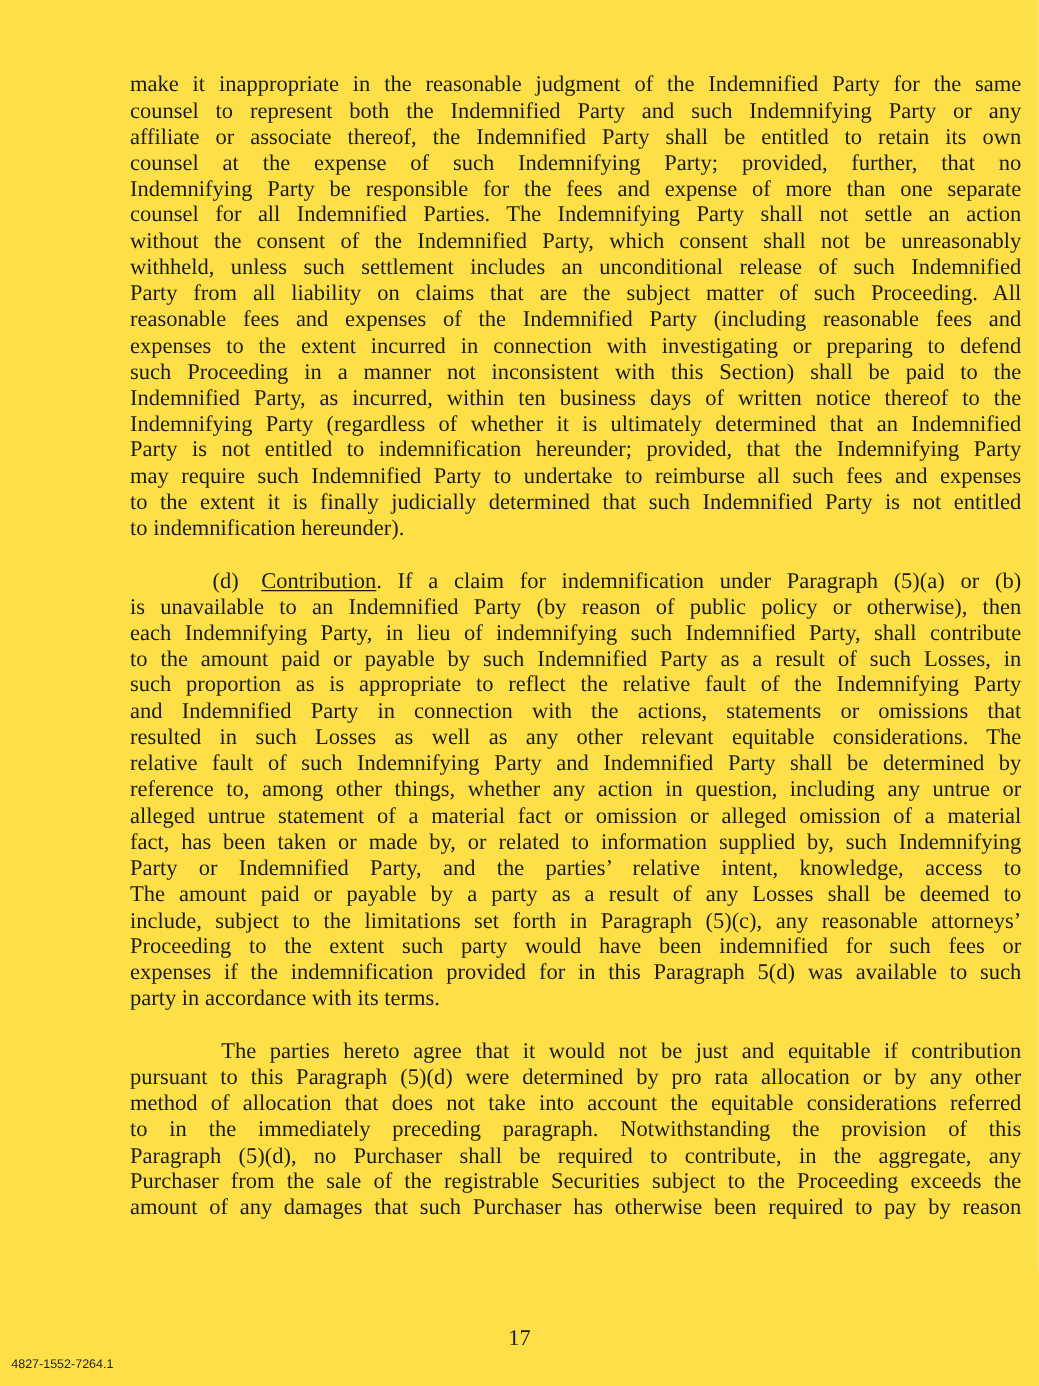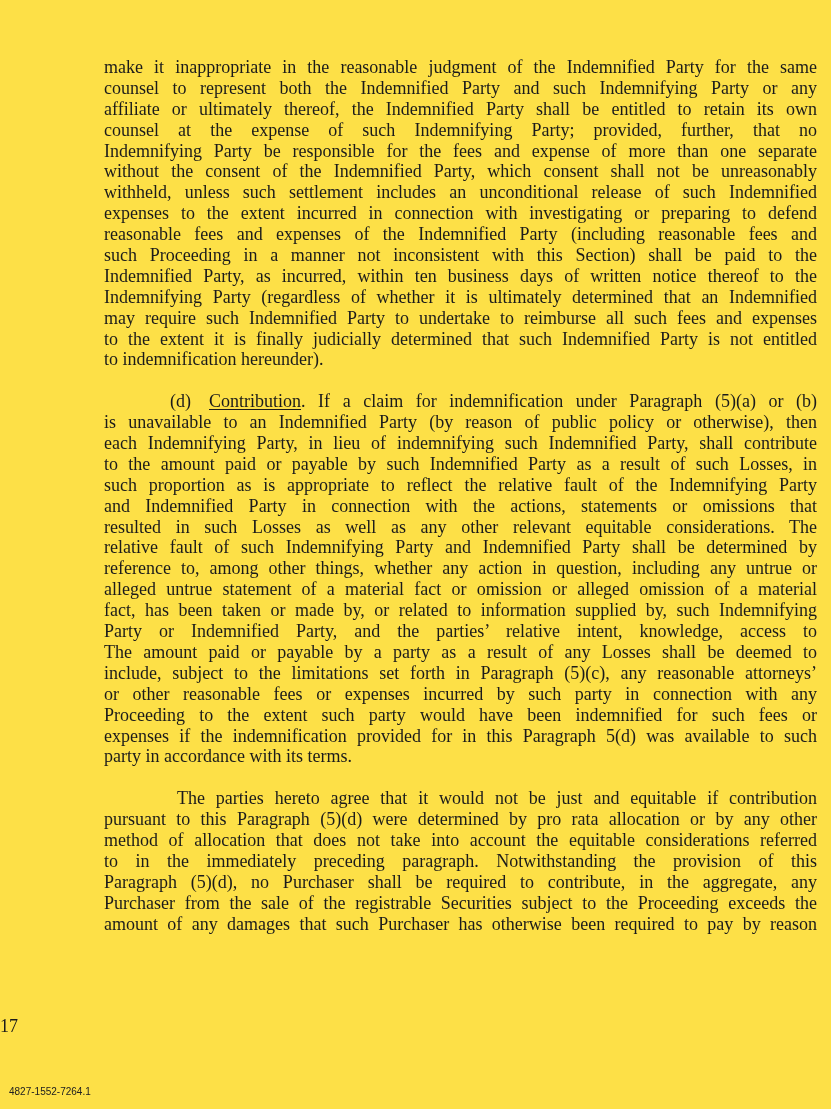--- a/index.html
+++ b/index.html
@@ -35,64 +35,67 @@
   .u { text-decoration: underline; text-underline-offset: 2px; }
   .footer-id {
     position: absolute;
     left: 9px; top: 1086px;
     font-family: "Liberation Sans", "DejaVu Sans", sans-serif;
     font-size: 10px;
     color: #202020;
   }
   .page-number {
     position: absolute;
-    left: 0; top: 1016px;
+    left: 0; top: 1060px;
     width: 100%;
+    text-align: center;
     font-size: 18px;
     color: #1b1b1b;
   }
 </style>
 </head>
 <body>
 
 <div class="page">
   <div class="content" id="content">
       <div class="paragraph">
         <div class="line"><span>make it inappropriate in the reasonable judgment of the Indemnified Party for the same</span></div>
         <div class="line"><span>counsel to represent both the Indemnified Party and such Indemnifying Party or any</span></div>
-        <div class="line"><span>affiliate or ultimately thereof, the Indemnified Party shall be entitled to retain its own</span></div>
+        <div class="line"><span>affiliate or associate thereof, the Indemnified Party shall be entitled to retain its own</span></div>
         <div class="line"><span>counsel at the expense of such Indemnifying Party; provided, further, that no</span></div>
         <div class="line"><span>Indemnifying Party be responsible for the fees and expense of more than one separate</span></div>
+        <div class="line"><span>counsel for all Indemnified Parties.  The Indemnifying Party shall not settle an action</span></div>
         <div class="line"><span>without the consent of the Indemnified Party, which consent shall not be unreasonably</span></div>
         <div class="line"><span>withheld, unless such settlement includes an unconditional release of such Indemnified</span></div>
+        <div class="line"><span>Party from all liability on claims that are the subject matter of such Proceeding.  All</span></div>
+        <div class="line"><span>reasonable fees and expenses of the Indemnified Party (including reasonable fees and</span></div>
         <div class="line"><span>expenses to the extent incurred in connection with investigating or preparing to defend</span></div>
-        <div class="line"><span>reasonable fees and expenses of the Indemnified Party (including reasonable fees and</span></div>
         <div class="line"><span>such Proceeding in a manner not inconsistent with this Section) shall be paid to the</span></div>
         <div class="line"><span>Indemnified Party, as incurred, within ten business days of written notice thereof to the</span></div>
         <div class="line"><span>Indemnifying Party (regardless of whether it is ultimately determined that an Indemnified</span></div>
+        <div class="line"><span>Party is not entitled to indemnification hereunder; provided, that the Indemnifying Party</span></div>
         <div class="line"><span>may require such Indemnified Party to undertake to reimburse all such fees and expenses</span></div>
         <div class="line"><span>to the extent it is finally judicially determined that such Indemnified Party is not entitled</span></div>
         <div class="line last"><span>to indemnification hereunder).</span></div>
       </div>
       <div class="paragraph">
         <div class="line" style="padding-left: 66px;"><span>(d)</span><span class="tab" style="width: 18px;"></span><span class="u">Contribution</span><span>.  If a claim for indemnification under Paragraph (5)(a) or (b)</span></div>
         <div class="line"><span>is unavailable to an Indemnified Party (by reason of public policy or otherwise), then</span></div>
         <div class="line"><span>each Indemnifying Party, in lieu of indemnifying such Indemnified Party, shall contribute</span></div>
         <div class="line"><span>to the amount paid or payable by such Indemnified Party as a result of such Losses, in</span></div>
         <div class="line"><span>such proportion as is appropriate to reflect the relative fault of the Indemnifying Party</span></div>
         <div class="line"><span>and Indemnified Party in connection with the actions, statements or omissions that</span></div>
         <div class="line"><span>resulted in such Losses as well as any other relevant equitable considerations.  The</span></div>
         <div class="line"><span>relative fault of such Indemnifying Party and Indemnified Party shall be determined by</span></div>
         <div class="line"><span>reference to, among other things, whether any action in question, including any untrue or</span></div>
         <div class="line"><span>alleged untrue statement of a material fact or omission or alleged omission of a material</span></div>
         <div class="line"><span>fact, has been taken or made by, or related to information supplied by, such Indemnifying</span></div>
         <div class="line"><span>Party or Indemnified Party, and the parties’ relative intent, knowledge, access to</span></div>
         <div class="line"><span>The amount paid or payable by a party as a result of any Losses shall be deemed to</span></div>
         <div class="line"><span>include, subject to the limitations set forth in Paragraph (5)(c), any reasonable attorneys’</span></div>
-        <div class="line"><span>or other reasonable fees or expenses incurred by such party in connection with any</span></div>
         <div class="line"><span>Proceeding to the extent such party would have been indemnified for such fees or</span></div>
         <div class="line"><span>expenses if the indemnification provided for in this Paragraph 5(d) was available to such</span></div>
         <div class="line last"><span>party in accordance with its terms.</span></div>
       </div>
       <div class="paragraph">
         <div class="line" style="padding-left: 73px;"><span>The parties hereto agree that it would not be just and equitable if contribution</span></div>
         <div class="line"><span>pursuant to this Paragraph (5)(d) were determined by pro rata allocation or by any other</span></div>
         <div class="line"><span>method of allocation that does not take into account the equitable considerations referred</span></div>
         <div class="line"><span>to in the immediately preceding paragraph.  Notwithstanding the provision of this</span></div>
         <div class="line"><span>Paragraph (5)(d), no Purchaser shall be required to contribute, in the aggregate, any</span></div>

